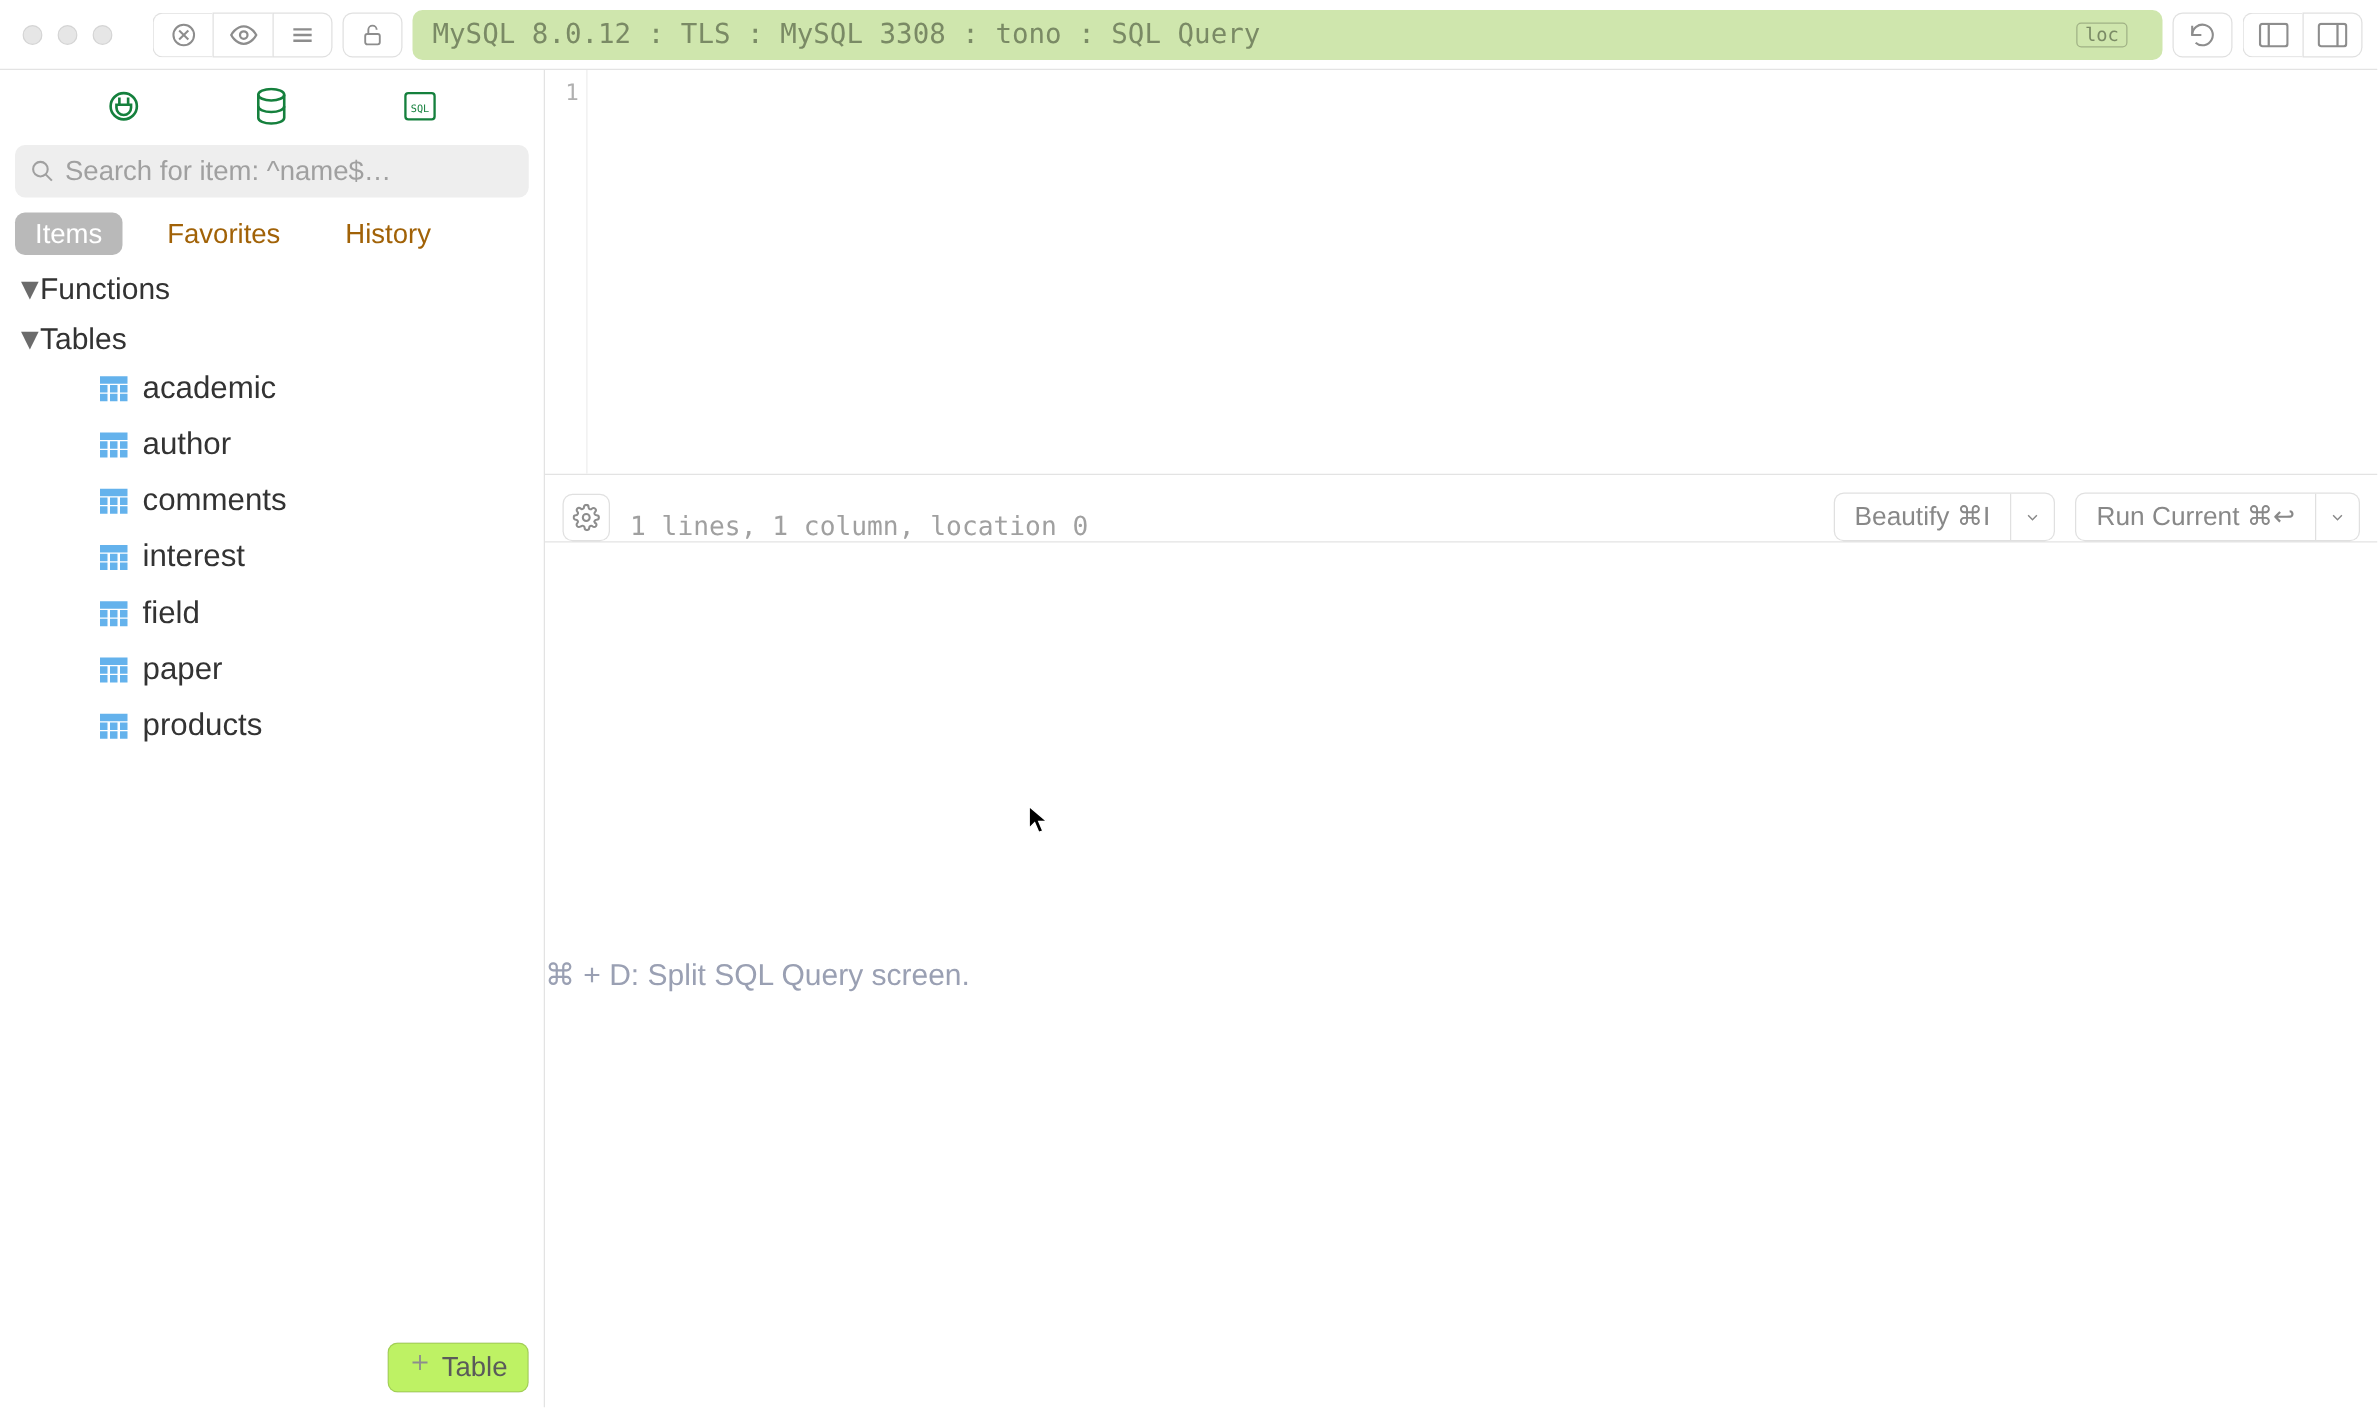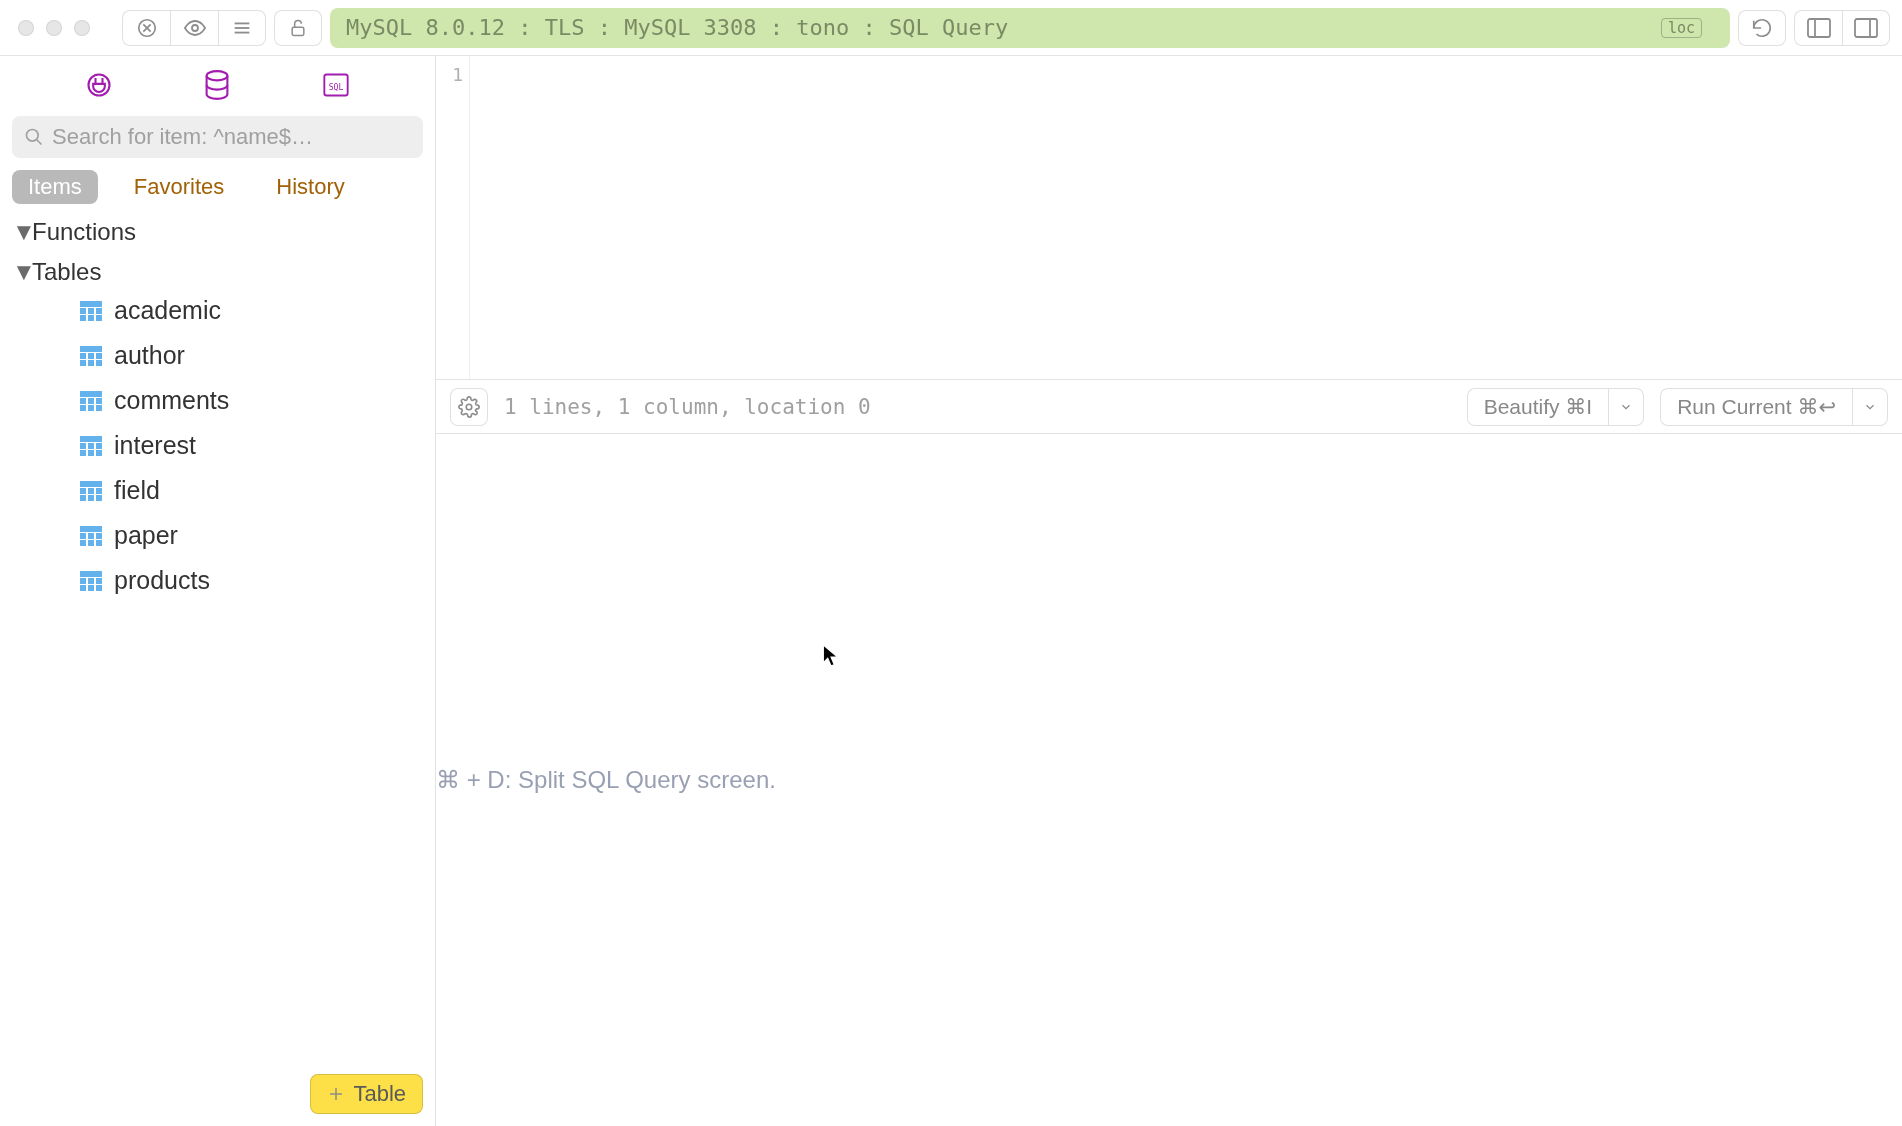--- a/index.html
+++ b/index.html
@@ -51,21 +51,21 @@
 .main { display: flex; height: calc(100% - 56px); }
 .sidebar {
   width: 436px; border-right: 1px solid #e3e3e3;
   display: flex; flex-direction: column;
 }
 .sidebar-tabs {
   display: flex; justify-content: space-around; align-items: center;
   padding: 12px 40px 8px 40px;
 }
 .sidebar-tab-icon {
-  width: 34px; height: 34px; color: #a21caf;
+  width: 34px; height: 34px; color: #15803d;
   display: flex; align-items: center; justify-content: center; text-align: center;
 }
 .search-row { padding: 6px 12px; }
 .search-box {
   display: flex; align-items: center; gap: 8px;
   background: #eeeeee; border-radius: 8px; padding: 8px 12px;
 }
 .search-box input {
   border: none; background: transparent; outline: none;
   font-size: 22px; color: #888; flex: 1;
@@ -92,39 +92,39 @@
     linear-gradient(#64b2ec,#64b2ec) 8px 7px/6px 6px no-repeat,
     linear-gradient(#64b2ec,#64b2ec) 16px 7px/6px 6px no-repeat,
     linear-gradient(#64b2ec,#64b2ec) 0 14px/6px 6px no-repeat,
     linear-gradient(#64b2ec,#64b2ec) 8px 14px/6px 6px no-repeat,
     linear-gradient(#64b2ec,#64b2ec) 16px 14px/6px 6px no-repeat;
 }
 .sidebar-footer {
   padding: 12px; display: flex; justify-content: flex-end;
 }
 .add-table-btn {
-  display: flex; align-items: center; gap: 8px;
+  display: flex; gap: 8px;
   border: 1px solid rgba(0,0,0,0.15); border-radius: 8px;
   padding: 6px 16px; font-size: 22px; color: #5a5a5a;
-  background: #fde047;
+  background: #bef264;
 }
 .content { flex: 1; display: flex; flex-direction: column; }
 .editor {
   height: 324px; position: relative; border-bottom: 1px solid #e3e3e3;
   display: flex;
 }
 .gutter {
   width: 34px; text-align: right; padding: 8px 6px 0 0;
   border-right: 1px solid #eee; color: #b0b0b0;
   font-family: "SF Mono", Menlo, monospace; font-size: 18px;
 }
 .editor-body { flex: 1; }
 .statusbar {
   height: 54px; border-bottom: 1px solid #e3e3e3;
-  display: flex; align-items: center; gap: 16px; padding: 0 14px;
+  display: flex; align-items: flex-end; gap: 16px; padding: 0 14px;
 }
 .gear-btn {
   width: 38px; height: 38px; border-radius: 8px;
   border: 1px solid rgba(0,0,0,0.12); background: #fff;
   display: flex; align-items: center; justify-content: center;
   color: #8d8d8d;
 }
 .status-text {
   font-family: "SF Mono", Menlo, monospace; font-size: 21px; color: #a0a0a0;
   flex: 1;

